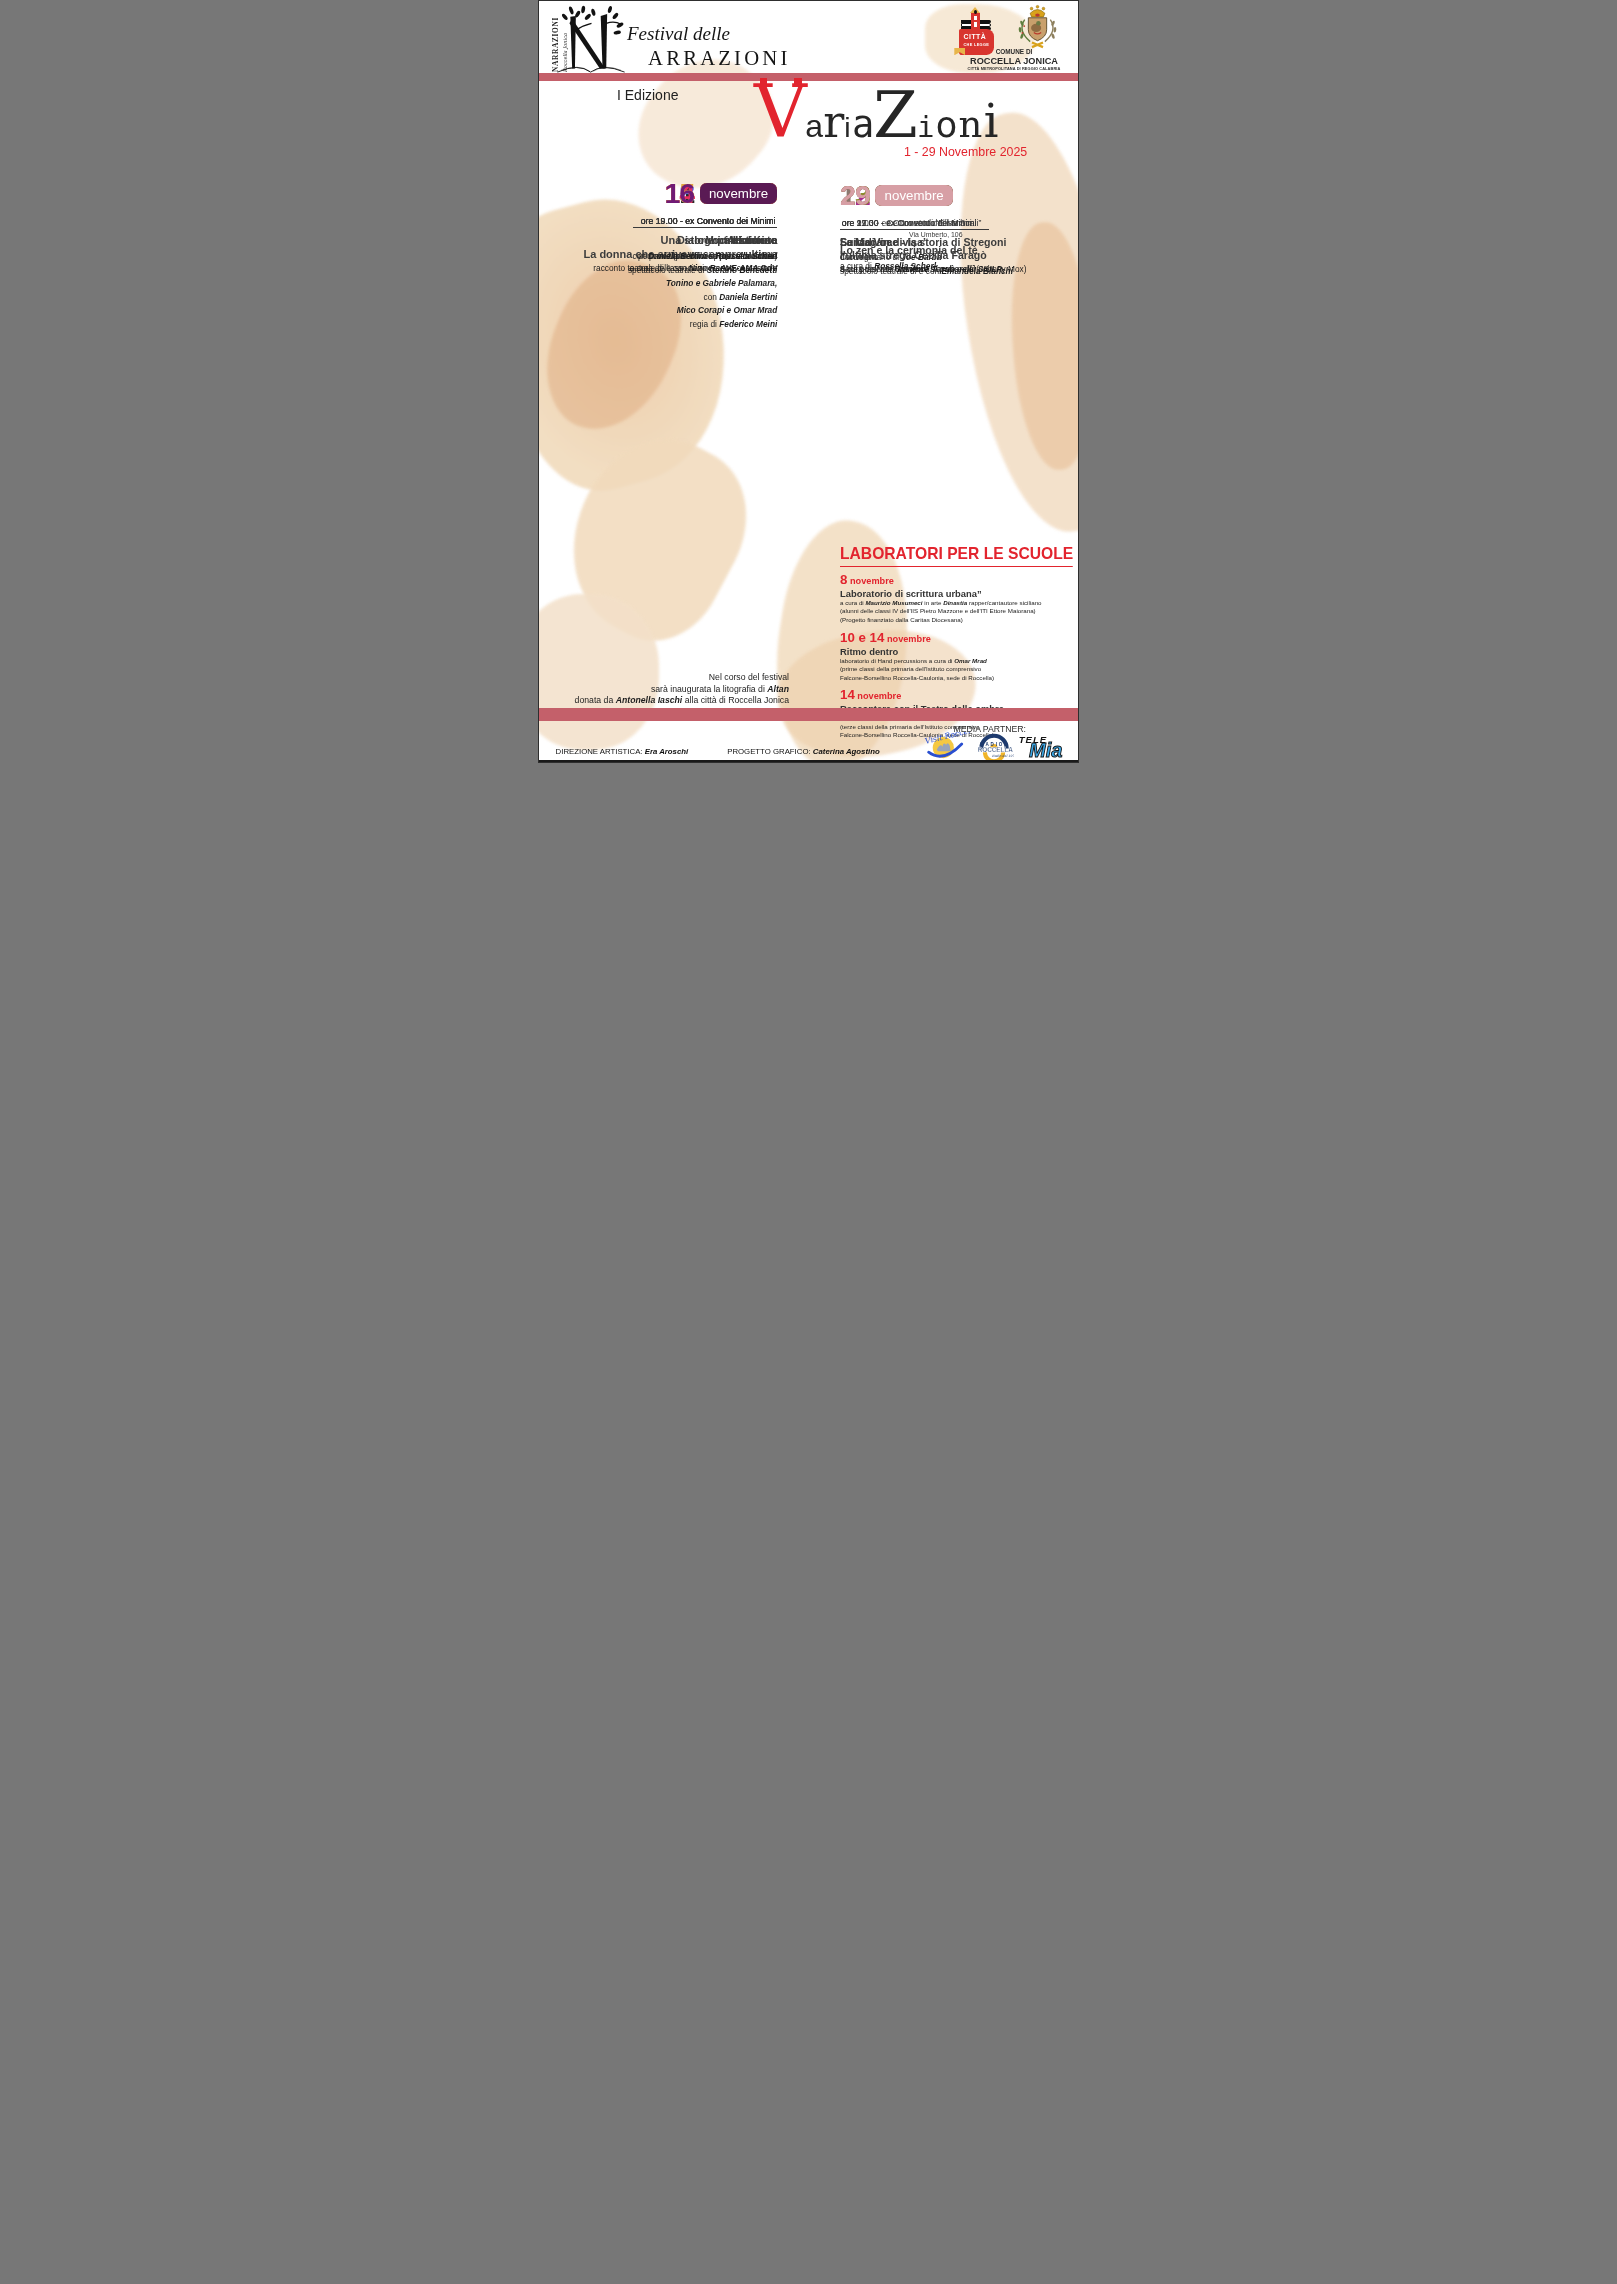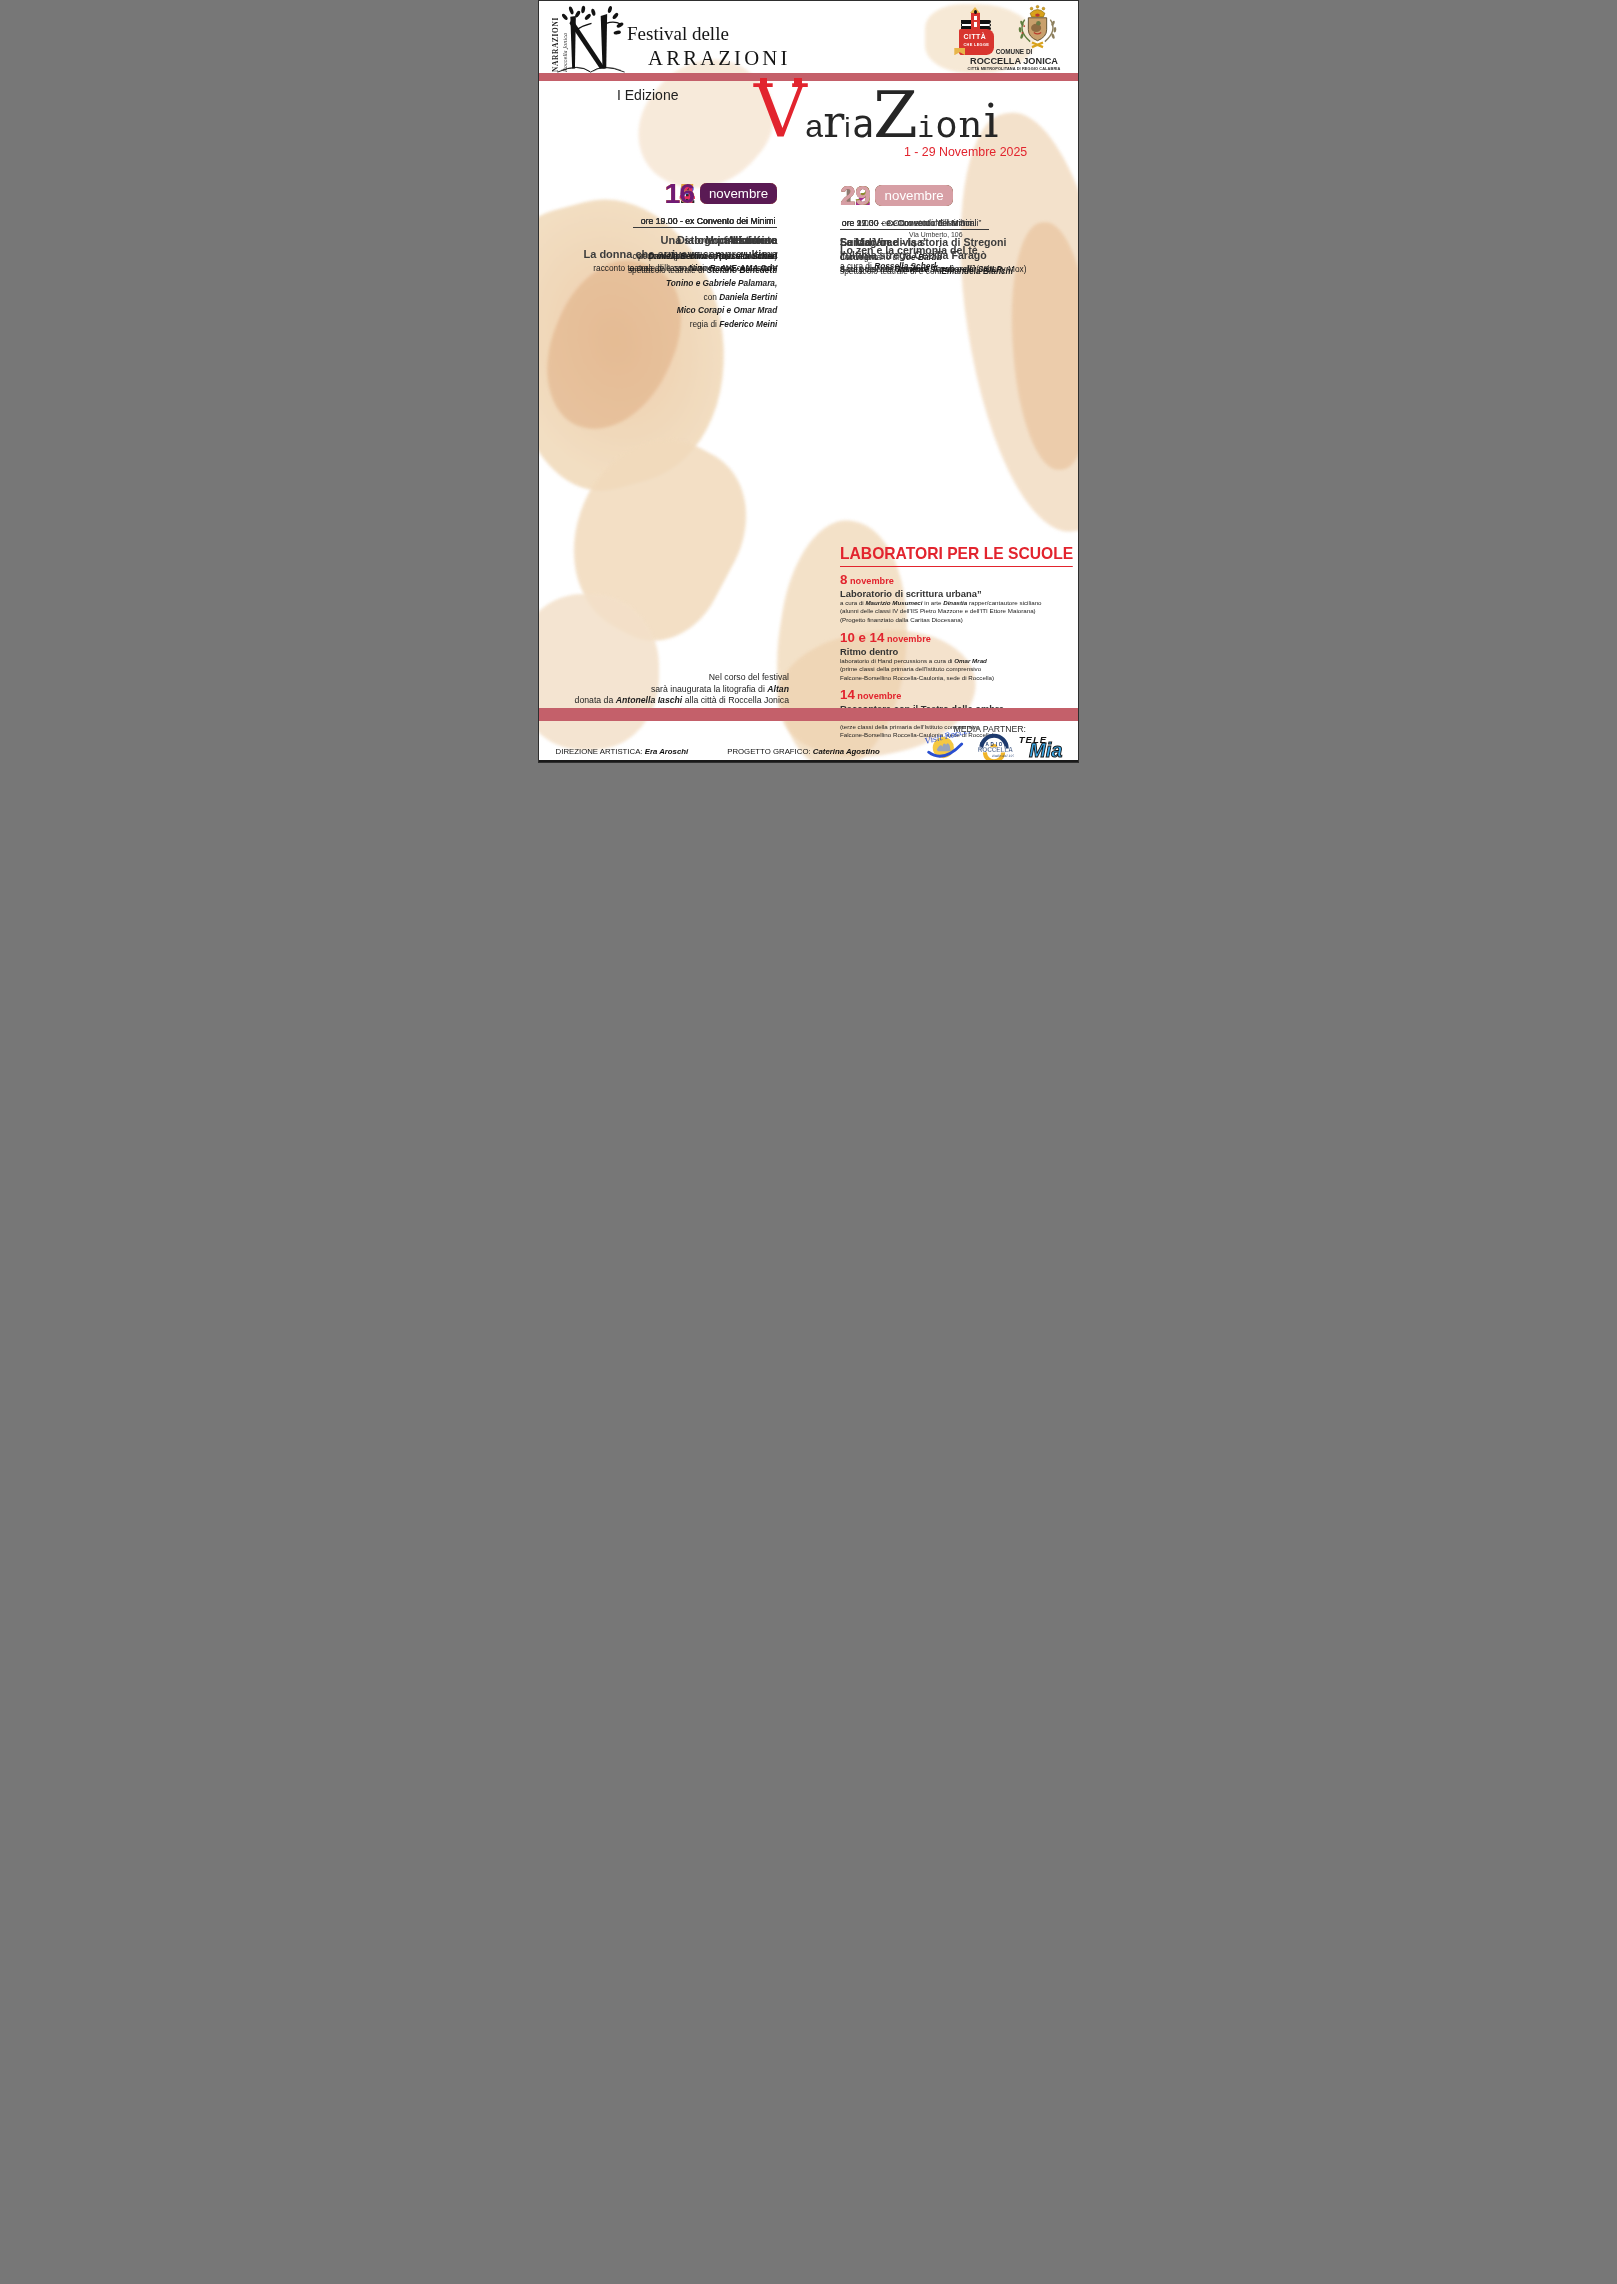--- a/index.html
+++ b/index.html
@@ -21,21 +21,21 @@
   .wc6{left:474px; top:221px; width:78px; height:248px; background:#e8bf97; border-radius:48%; transform:rotate(-4deg); opacity:.6;}
   .wc7{left:386px; top:2.8px; width:110px; height:69px; background:#f6e7d2; border-radius:40% 60% 55% 45%; opacity:.9;}
   .wc8{left:-23px; top:593px; width:143px; height:156px; background:#f3e0c9; border-radius:46%; opacity:.85;}
   .wc9{left:239px; top:630px; width:198px; height:124px; background:#edcfab; border-radius:44% 56% 48% 52%; transform:rotate(-12deg); opacity:.6;}
   .wc10{left:106px; top:55px; width:120px; height:138px; background:#f2d9bd; border-radius:50% 40% 55% 45%; transform:rotate(40deg); opacity:.55;}
   .layer{position:absolute; inset:0; z-index:1;}
 
   
   .nlogo{position:absolute; left:12px; top:1.8px;}
   .wordmark{position:absolute; left:88px; top:22px; color:#151515;}
-  .wm1{font-family:"Liberation Serif",serif; font-size:19px;}
+  .wm1{font-family:"Liberation Serif",serif; font-size:19px;font-style:italic;}
   .wm2{font-family:"Liberation Serif",serif; font-size:20.7px; letter-spacing:3.2px; margin-left:21px; margin-top:1.8px;}
   .redband{position:absolute; left:0; top:72px; width:100%; height:8.3px; background:var(--band);}
   .edition{position:absolute; left:78px; top:86px; font-size:14px; color:#222;}
 
   
   .ccl{position:absolute; left:419px; top:6.4px; width:42px; height:54px;}
   .ccl-tower{position:absolute; left:13px; top:5.5px; width:9.2px; height:17.5px; background:#d8352f;}
   .ccl-tower::before{content:""; position:absolute; left:-0.9px; top:-6.4px; border-left:5.5px solid transparent; border-right:5.5px solid transparent; border-bottom:6.4px solid #e8b54a;}
   .ccl-dot{position:absolute; left:2.8px; top:-2.8px; width:3.2px; height:4.1px; background:#111; border-radius:50%;}
   .ccl-win{position:absolute; left:3.2px; width:2.8px; height:4.6px; background:#fff;}

